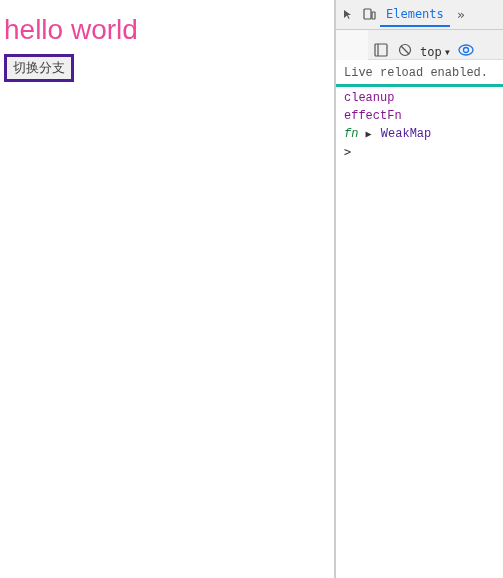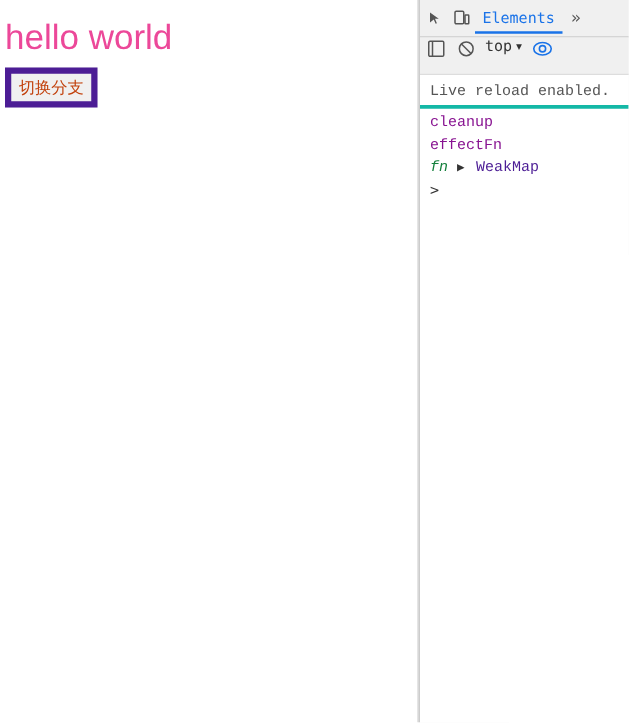--- a/index.html
+++ b/index.html
@@ -25,26 +25,26 @@
     .page-title {
       font-size: 28px;
       font-weight: normal;
       padding: 14px 4px 4px 4px;
       color: #ec4899;
     }
 
     .switch-btn {
       margin: 4px 4px;
       padding: 2px 6px;
-      border: 5px solid #4c1d95;
+      border: 3px solid #4c1d95;
       background: #f0f0f0;
       font-size: 13px;
       cursor: pointer;
       display: inline-block;
-      color: #c2410c;
+      color: #404040;
     }
 
     
     .devtools-panel {
       width: 168px;
       height: 578px;
       background: #f8f8f8;
       border-left: 1px solid #ccc;
       display: flex;
       flex-direction: column;
@@ -69,26 +69,27 @@
       border-bottom: 2px solid transparent;
     }
 
     .devtools-tab.active {
       border-bottom: 2px solid #1a73e8;
       color: #1a73e8;
     }
 
     .devtools-toolbar {
       display: flex;
-      align-items: flex-start;
+      align-items: flex-end;
       background: #f0f0f0;
       border-bottom: 1px solid #ddd;
       height: 30px;
       padding: 0 4px;
       gap: 6px;
+      margin-left: 32px;
     }
 
     .toolbar-icon {
       width: 18px;
       height: 18px;
       display: flex;
       align-items: center;
       justify-content: center;
       font-size: 13px;
       cursor: pointer;

